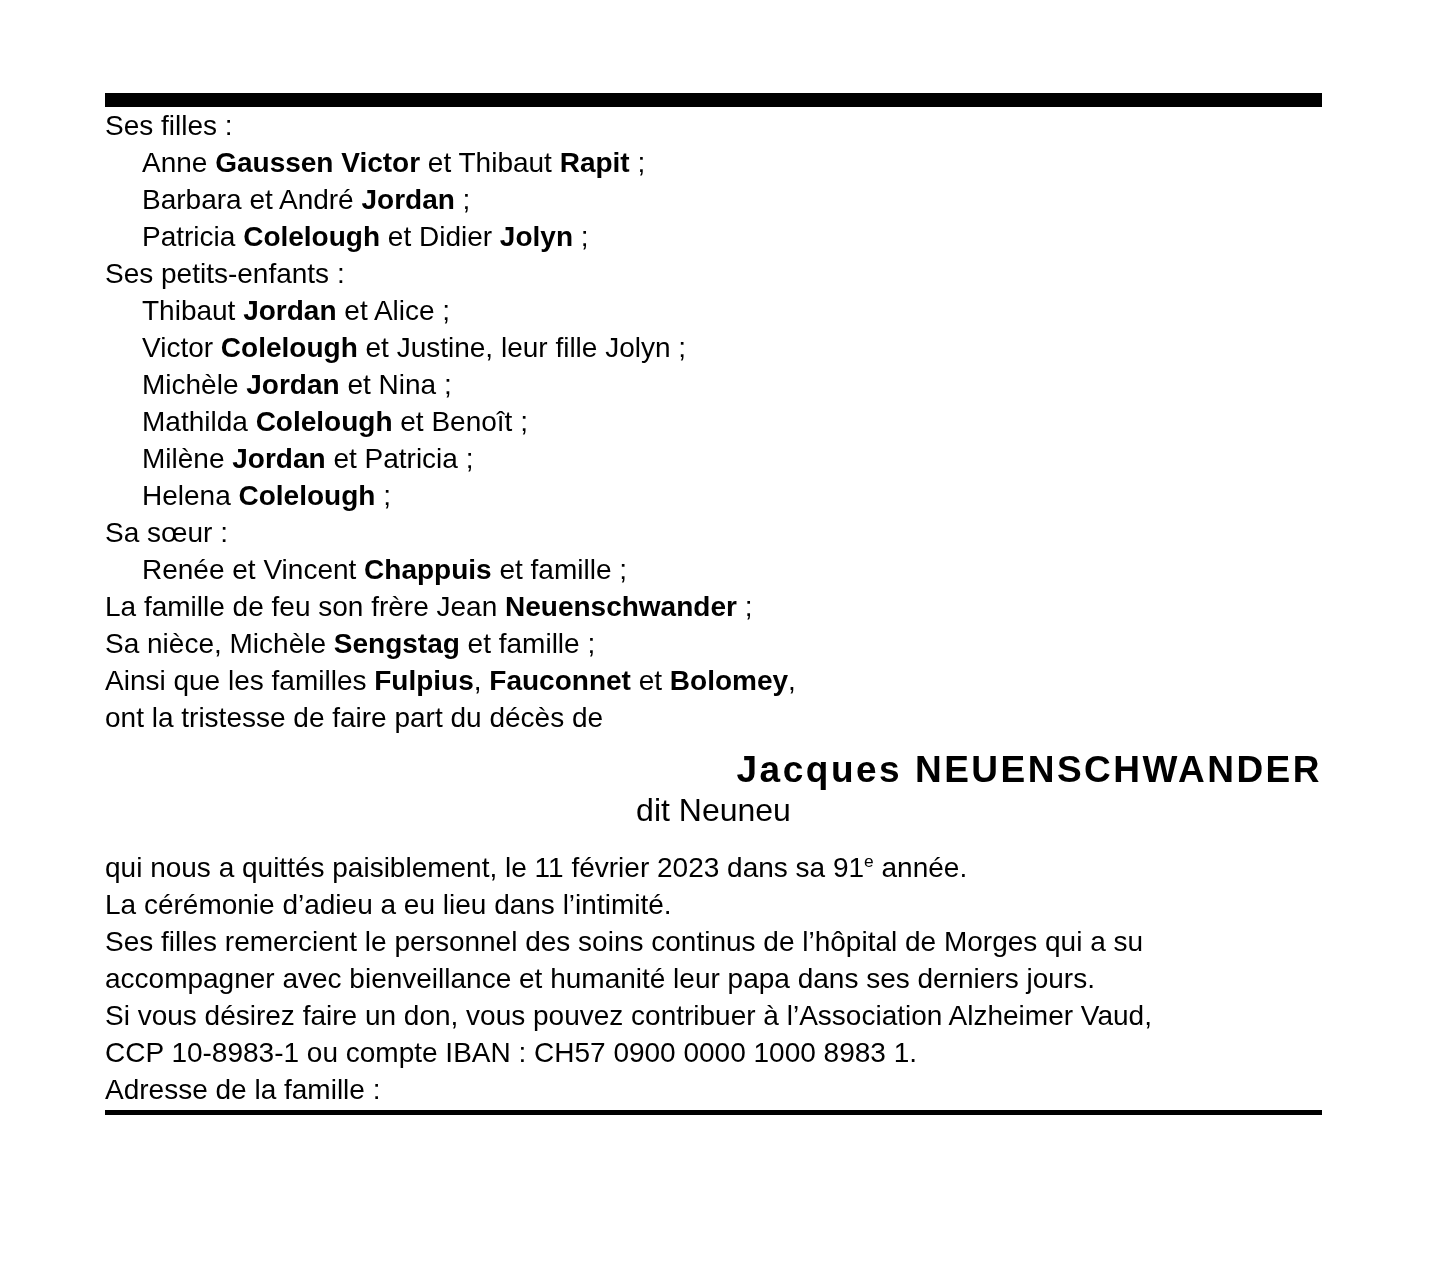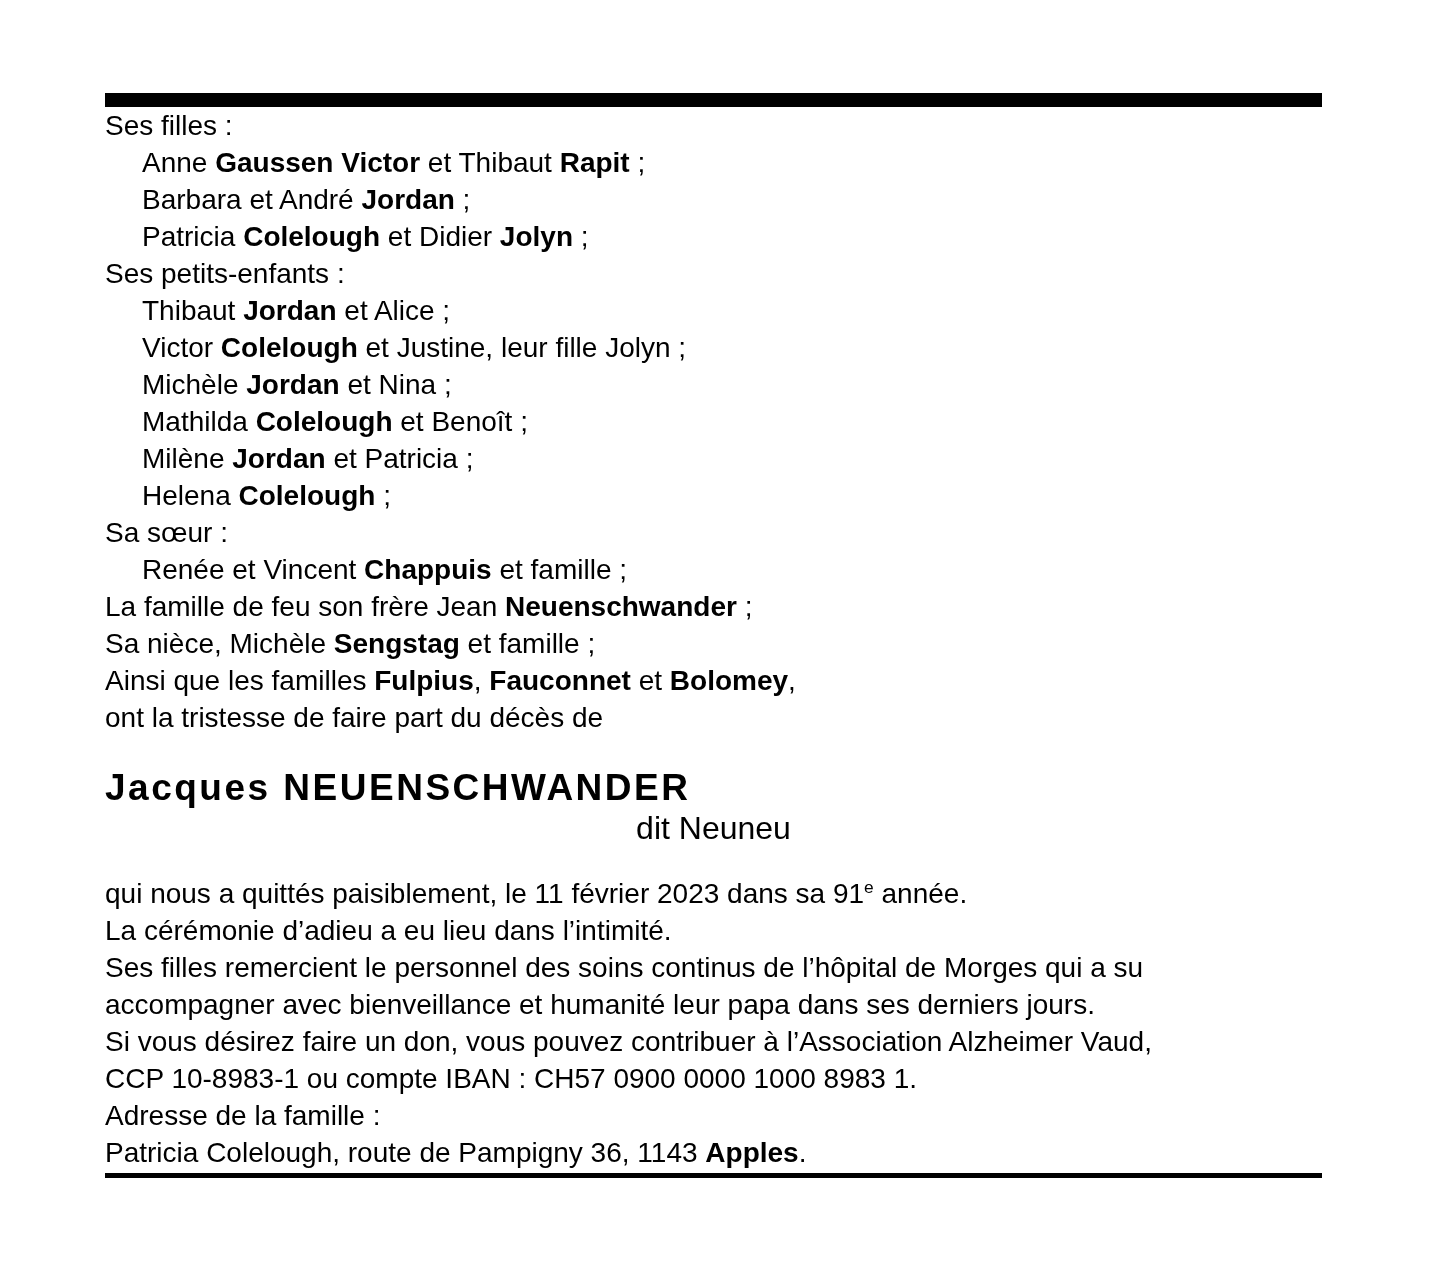--- a/index.html
+++ b/index.html
@@ -38,34 +38,34 @@
   }
   .doc-line b {
     font-weight: bold;
   }
   .sup {
     font-size: 0.62em;
     vertical-align: super;
     line-height: 0;
   }
   .title-name {
-    margin-top: 30px;
-    text-align: left;
+    margin-top: 12px;
+    text-align: right;
     font-size: 37px;
     font-weight: bold;
     letter-spacing: 2.5px;
     line-height: 44px;
   }
   .title-nickname {
     text-align: center;
     font-size: 32px;
     line-height: 37px;
   }
   .body-block {
-    margin-top: 28px;
+    margin-top: 20px;
   }
   .bottom-rule {
     height: 5px;
     background: #000000;
     margin-top: 2px;
   }
 </style>
 </head>
 <body>
 
@@ -99,19 +99,18 @@
     <div class="title-nickname">dit Neuneu</div>
 
     <div class="body-block">
         <div class="doc-line"><span>qui nous a quittés paisiblement, le 11 février 2023 dans sa 91</span><span class="sup">e</span><span> année.</span></div>
         <div class="doc-line"><span>La cérémonie d’adieu a eu lieu dans l’intimité.</span></div>
         <div class="doc-line"><span>Ses filles remercient le personnel des soins continus de l’hôpital de Morges qui a su</span></div>
         <div class="doc-line"><span>accompagner avec bienveillance et humanité leur papa dans ses derniers jours.</span></div>
         <div class="doc-line"><span>Si vous désirez faire un don, vous pouvez contribuer à l’Association Alzheimer Vaud,</span></div>
         <div class="doc-line"><span>CCP 10-8983-1 ou compte IBAN : CH57 0900 0000 1000 8983 1.</span></div>
         <div class="doc-line"><span>Adresse de la famille :</span></div>
-        <div class="doc-line"><span>Patricia Colelough, route de Pampigny 36, 1143 </span><b>Apples</b><span>.</span></div>
       </div>
 
     <div class="bottom-rule"></div>
 
   </div>
 </div>
 
 </body></html>

